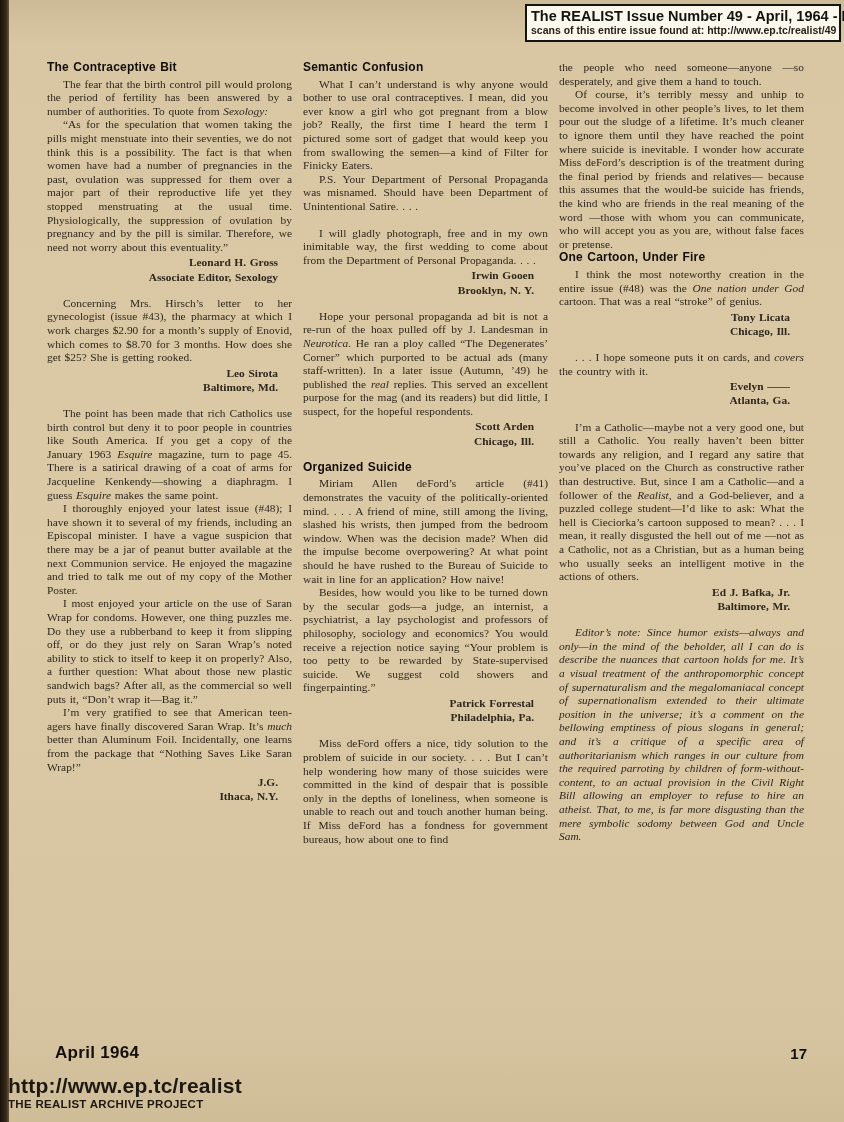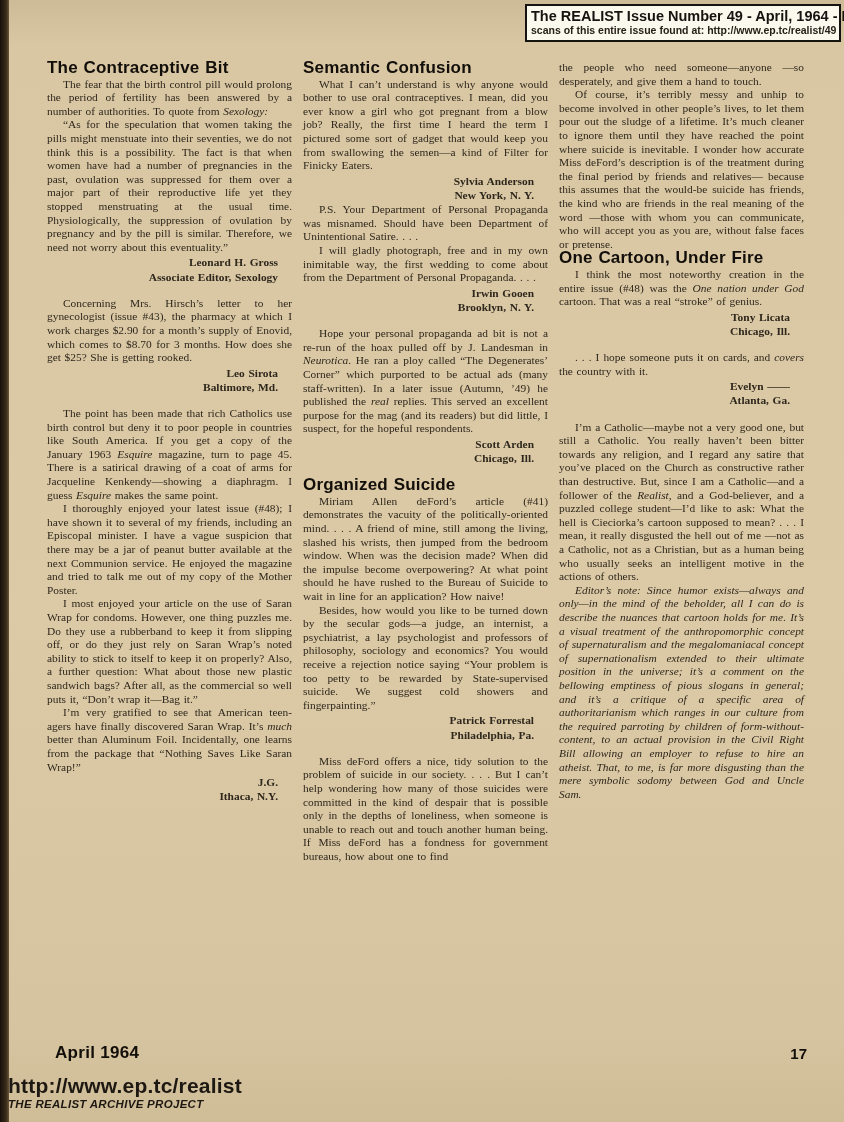--- a/index.html
+++ b/index.html
@@ -13,37 +13,37 @@
   .header-box {
     position:absolute; top:4px; right:3px; width:304px;
     background:#fbf8ee; border:2px solid #15130f; text-align:center;
     padding:2px 4px 4px; font-family:"Liberation Sans", sans-serif;
   }
   .hb-line1 { font-size:14.5px; font-weight:bold; color:#15130f; white-space:nowrap; }
   .hb-line2 { font-size:10.5px; font-weight:bold; color:#262018; white-space:nowrap; }
   .columns { position:absolute; left:47px; top:61px; width:757px; display:flex; gap:11px; }
   .col { flex:1; text-align:justify; font-size:11.4px; line-height:13.6px; word-spacing:0.8px; }
   .heading {
-    font-family:"Liberation Sans", sans-serif; font-size:17px; font-weight:bold;
+    font-family:"Liberation Sans", sans-serif; font-size:12px; font-weight:bold;
     color:#120e09; margin:0 0 3px 0; text-align:left; letter-spacing:0.2px;
   }
   .para { margin:0; text-indent:16px; }
   .para.noindent { text-indent:0; }
-  .para.gap { }
+  .para.gap { margin-top:13px; }
   .para.italic { font-style:italic; }
   .para em { font-style:italic; }
   .sig { font-weight:bold; text-align:right; padding-right:14px; margin:1px 0 13px 0; line-height:14.2px; }
   .sig.tight { margin-bottom:1px; }
   .footer-date { position:absolute; left:55px; top:1043px; font-family:"Liberation Sans",sans-serif;
     font-weight:bold; font-size:17px; color:#120e09; letter-spacing:0.3px; }
   .page-number { position:absolute; right:37px; top:1045px; font-family:"Liberation Sans",sans-serif;
     font-weight:bold; font-size:15px; color:#120e09; }
   .archive-footer { position:absolute; left:8px; top:1074px; font-family:"Liberation Sans",sans-serif; color:#1e1812; }
   .af-url { font-size:21px; font-weight:bold; letter-spacing:0.2px; }
-  .af-name { font-size:11.5px; font-weight:bold; margin-top:0px; letter-spacing:0.3px;font-style:italic; }
+  .af-name { font-size:11.5px; font-weight:bold; margin-top:0px; letter-spacing:0.3px; }
 </style>
 </head>
 <body>
 
 <div class="page">
   <div class="edge-left"></div>
 
   <div class="header-box">
     <div class="hb-line1">The REALIST Issue Number 49 - April, 1964 - Page 17</div>
     <div class="hb-line2">scans of this entire issue found at: http://www.ep.tc/realist/49</div>
@@ -68,24 +68,20 @@
         <p class="para">I most enjoyed your article on the use of Saran Wrap for condoms. However, one thing puzzles me. Do they use a rubberband to keep it from slipping off, or do they just rely on Saran Wrap’s noted ability to stick to itself to keep it on properly? Also, a further question: What about those new plastic sandwich bags? After all, as the commercial so well puts it, “Don’t wrap it—Bag it.”</p>
         <p class="para">I’m very gratified to see that American teen-agers have finally discovered Saran Wrap. It’s <em>much</em> better than Aluminum Foil. Incidentally, one learns from the package that “Nothing Saves Like Saran Wrap!”</p>
         <div class="sig">
           <div>J.G.</div>
           <div>Ithaca, N.Y.</div>
         </div>
       </div>
     <div class="col">
         <h2 class="heading">Semantic Confusion</h2>
         <p class="para">What I can’t understand is why anyone would bother to use oral contraceptives. I mean, did you ever know a girl who got pregnant from a blow job? Really, the first time I heard the term I pictured some sort of gadget that would keep you from swallowing the semen—a kind of Filter for Finicky Eaters.</p>
-        <div class="sig tight">
-          <div>Sylvia Anderson</div>
-          <div>New York, N. Y.</div>
-        </div>
         <p class="para">P.S. Your Department of Personal Propaganda was misnamed. Should have been Department of Unintentional Satire. . . .</p>
         <p class="para gap">I will gladly photograph, free and in my own inimitable way, the first wedding to come about from the Department of Personal Propaganda. . . .</p>
         <div class="sig">
           <div>Irwin Gooen</div>
           <div>Brooklyn, N. Y.</div>
         </div>
         <p class="para">Hope your personal propaganda ad bit is not a re-run of the hoax pulled off by J. Landesman in <em>Neurotica</em>. He ran a ploy called “The Degenerates’ Corner” which purported to be actual ads (many staff-written). In a later issue (Autumn, ’49) he published the <em>real</em> replies. This served an excellent purpose for the mag (and its readers) but did little, I suspect, for the hopeful respondents.</p>
         <div class="sig">
           <div>Scott Arden</div>
           <div>Chicago, Ill.</div>
@@ -107,20 +103,24 @@
         <div class="sig">
           <div>Tony Licata</div>
           <div>Chicago, Ill.</div>
         </div>
         <p class="para">. . . I hope someone puts it on cards, and <em>covers</em> the country with it.</p>
         <div class="sig">
           <div>Evelyn ——</div>
           <div>Atlanta, Ga.</div>
         </div>
         <p class="para">I’m a Catholic—maybe not a very good one, but still a Catholic. You really haven’t been bitter towards any religion, and I regard any satire that you’ve placed on the Church as constructive rather than destructive. But, since I am a Catholic—and a follower of the <em>Realist</em>, and a God-believer, and a puzzled college student—I’d like to ask: What the hell is Cieciorka’s cartoon supposed to mean? . . . I mean, it really disgusted the hell out of me —not as a Catholic, not as a Christian, but as a human being who usually seeks an intelligent motive in the actions of others.</p>
+        <div class="sig">
+          <div>Ed J. Bafka, Jr.</div>
+          <div>Baltimore, Mr.</div>
+        </div>
         <p class="para italic">Editor’s note: Since humor exists—always and only—in the mind of the beholder, all I can do is describe the nuances that cartoon holds for me. It’s a visual treatment of the anthropomorphic concept of supernaturalism and the megalomaniacal concept of supernationalism extended to their ultimate position in the universe; it’s a comment on the bellowing emptiness of pious slogans in general; and it’s a critique of a specific area of authoritarianism which ranges in our culture from the required parroting by children of form-without-content, to an actual provision in the Civil Right Bill allowing an employer to refuse to hire an atheist. That, to me, is far more disgusting than the mere symbolic sodomy between God and Uncle Sam.</p>
       </div>
   </div>
 
   <div class="footer-date">April 1964</div>
   <div class="page-number">17</div>
 
   <div class="archive-footer">
     <div class="af-url">http://www.ep.tc/realist</div>
     <div class="af-name">THE REALIST ARCHIVE PROJECT</div>

